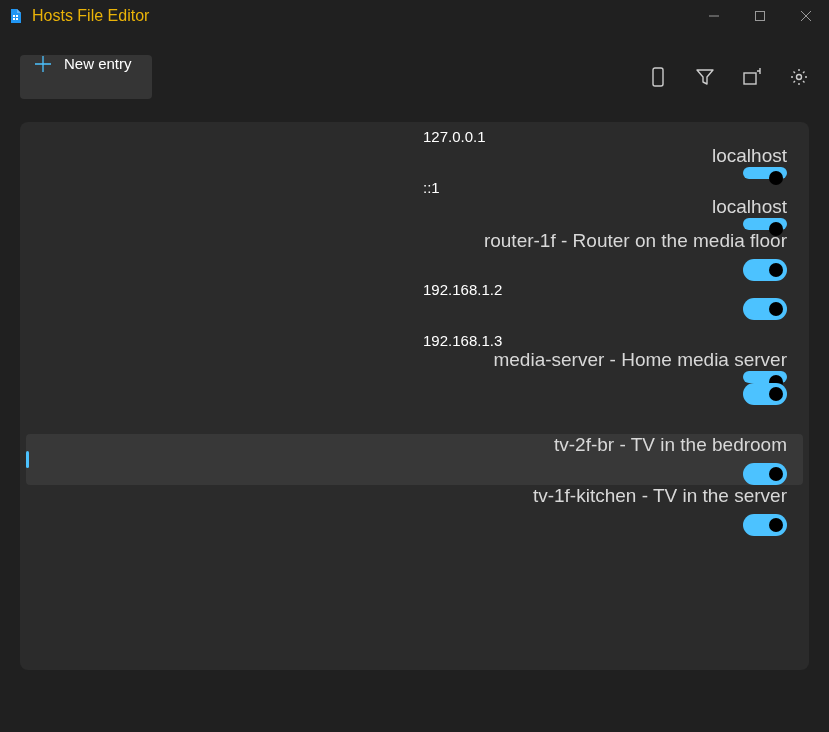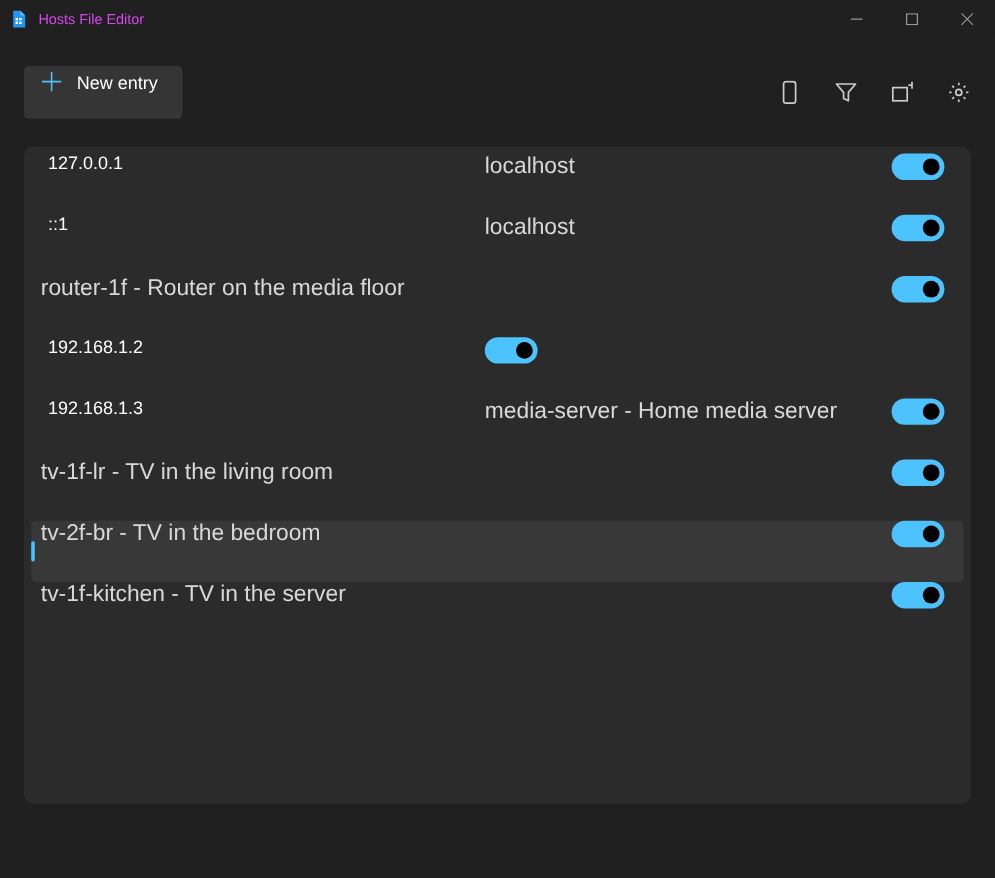--- a/index.html
+++ b/index.html
@@ -24,22 +24,22 @@
     }
     .titlebar-icon {
       width: 16px;
       height: 16px;
       margin-right: 8px;
       display: flex;
       align-items: center;
       justify-content: center;
     }
     .titlebar-title {
-      font-size: 12px;
-      color: #d946ef;
+      font-size: 16px;
+      color: #eab308;
       flex: 1;
     }
     .window-controls {
       display: flex;
       height: 32px;
     }
     .window-control {
       width: 46px;
       height: 32px;
       display: flex;
@@ -55,21 +55,21 @@
       justify-content: space-between;
     }
     .new-entry-btn {
       background: #353535;
       border: none;
       color: #ffffff;
       height: 44px;
       padding: 0 20px 15px 14px;
       border-radius: 4px;
       display: flex;
-      align-items: center;
+      align-items: flex-start;
       gap: 12px;
       font-size: 15px;
       cursor: pointer;
     }
     .plus-icon {
       color: #4cc2ff;
       font-size: 20px;
       font-weight: 300;
       line-height: 1;
     }
@@ -89,25 +89,26 @@
     }
     .content-panel {
       margin: 0 20px;
       background: #2b2b2b;
       border-radius: 8px;
       padding: 6px;
       height: 548px;
     }
     .host-row {
       display: flex;
-      align-items: flex-start;
+      align-items: flex-end;
       height: 51px;
       padding: 0 16px 0 8px;
       border-radius: 4px;
       position: relative;
+      flex-direction: column;
     }
     .host-row.selected {
       background: #383838;
     }
     .host-row.selected::before {
       content: "";
       position: absolute;
       left: 0;
       top: 17px;
       bottom: 17px;
@@ -233,21 +234,20 @@
       <div class="host-row">
         <div class="host-ip">192.168.1.2</div>
         <div class="toggle"></div>
       </div>
       <div class="host-row">
         <div class="host-ip">192.168.1.3</div>
         <div class="host-name">media-server - Home media server</div>
         <div class="toggle"></div>
       </div>
       <div class="host-row">
-        <div class="host-name">tv-1f-lr - TV in the living room</div>
         <div class="toggle"></div>
       </div>
       <div class="host-row selected">
         <div class="host-name">tv-2f-br - TV in the bedroom</div>
         <div class="toggle"></div>
       </div>
       <div class="host-row">
         <div class="host-name">tv-1f-kitchen - TV in the server</div>
         <div class="toggle"></div>
       </div>

